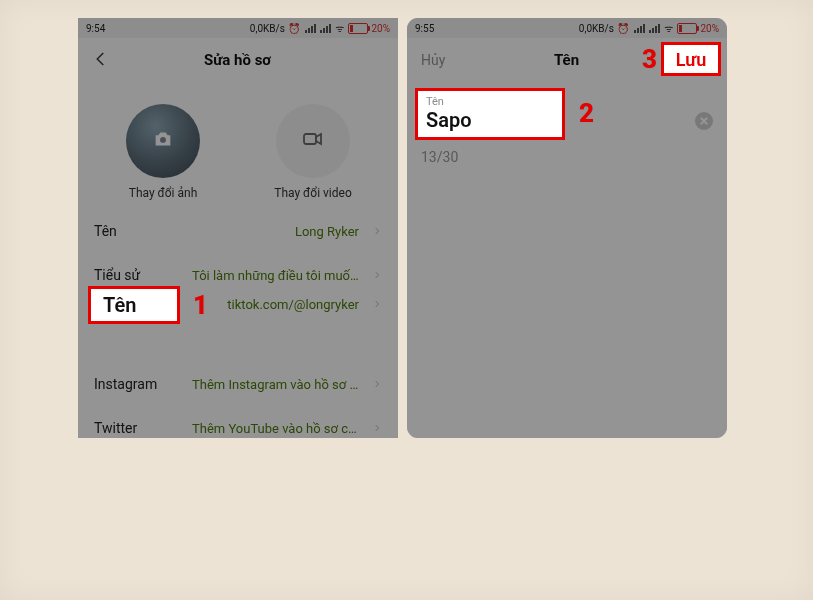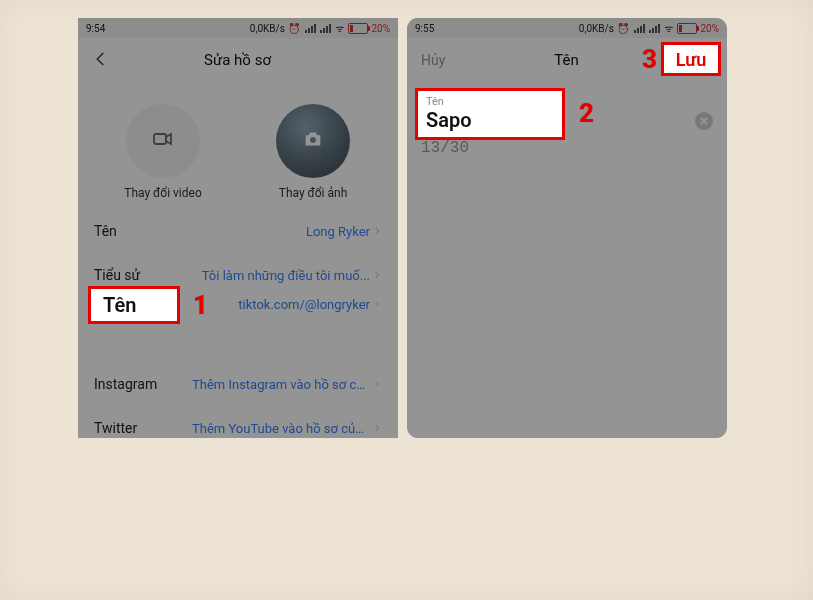--- a/index.html
+++ b/index.html
@@ -80,21 +80,21 @@
   
   .top-nav {
     height: 44px;
     display: flex;
     align-items: center;
     justify-content: space-between;
     padding: 0 14px;
     background: #fff;
   }
   .top-nav .title {
-    font-weight: 400;
+    font-weight: 700;
     font-size: 15px;
     color: #111;
     position: absolute;
     left: 0; right: 1px;
     text-align: center;
     pointer-events: none;
   }
   .top-nav .slot {
     min-width: 48px;
     font-size: 14px;
@@ -135,43 +135,43 @@
   .rows { background:#fff; }
   .row {
     display:flex;
     justify-content:space-between;
     align-items:center;
     padding: 14px 16px;
     font-size:14px;
   }
   .row .label { color:#222; }
   .row .value-wrap{
-    display:flex;align-items:center;gap:2px;
-    color:#3b82f6;
+    display:flex;align-items:center;gap:13px;
+    color:#4d7c0f;
     font-size:13px;
     max-width: 190px;
     text-align:right;
   }
   .row .value-wrap .value{
     overflow:hidden;text-overflow:ellipsis;white-space:nowrap;
   }
   .chev svg{width:10px;height:10px;stroke:#aaa;stroke-width:2;fill:none;}
   .row.link-only{justify-content:flex-end;padding-top:0;}
   .section-gap{height:36px;background:#fff;}
 
   
   .r-body{ background:#fff; height:calc(100% - 64px); padding: 10px 14px 0;}
   .field-label{ font-size:11px; color:#8a8a8a; margin: 2px 2px 2px; }
   .field-row{display:flex;align-items:center;justify-content:space-between;}
   .field-value{font-size:20px;color:#111;}
   .clear-btn{
     width:18px;height:18px;border-radius:50%;background:#cfcfcf;display:flex;align-items:center;justify-content:center;
   }
   .clear-btn svg{width:8px;height:8px;stroke:#fff;stroke-width:2.5;}
-  .counter{font-size:16px;color:#9a9a9a;margin-top:6px;font-family:Liberation Mono, monospace;}
+  .counter{font-size:14px;color:#9a9a9a;margin-top:16px;}
 
   
   .callout, .num {
     position:absolute; z-index: 50;
   }
   .callout {
     border: 3px solid #e60000;
     background: #fff;
     display:flex; align-items:center;
     padding: 6px 12px;
@@ -222,42 +222,42 @@
     <span class="slot back-icon">
       <svg viewBox="0 0 24 24">
             <path d="M15 4 L7 12 L15 20"></path>
           </svg>
     </span>
     <span class="title">Sửa hồ sơ</span>
     <span class="slot right"></span>
   </div>
 
   <div class="media-row">
+    <div class="media-item">
+      <div class="avatar-circle">
+        <span class="camera-icon">
+          <svg viewBox="0 0 24 24">
+                <path d="M4 8h3l2-3h6l2 3h3v11H4z" fill="#fff"></path>
+                <circle cx="12" cy="13" r="3.2" fill="#7c8a95"></circle>
+              </svg>
+        </span>
+      </div>
+      <span class="media-label">Thay đổi ảnh</span>
+    </div>
     <div class="media-item">
       <div class="video-circle">
         <span class="video-icon">
           <svg viewBox="0 0 24 24">
                 <rect x="3" y="7" width="12" height="10" rx="2"></rect>
                 <path d="M15 10l5-3v10l-5-3z"></path>
               </svg>
         </span>
       </div>
       <span class="media-label">Thay đổi video</span>
     </div>
-    <div class="media-item">
-      <div class="avatar-circle">
-        <span class="camera-icon">
-          <svg viewBox="0 0 24 24">
-                <path d="M4 8h3l2-3h6l2 3h3v11H4z" fill="#fff"></path>
-                <circle cx="12" cy="13" r="3.2" fill="#7c8a95"></circle>
-              </svg>
-        </span>
-      </div>
-      <span class="media-label">Thay đổi ảnh</span>
-    </div>
   </div>
 
   <div class="rows">
     <div class="row">
       <span class="label">Tên</span>
       <span class="value-wrap">
         <span class="value">Long Ryker</span>
         <span class="chev"><svg viewBox="0 0 24 24">
                 <path d="M9 5l7 7-7 7"></path>
               </svg></span>

